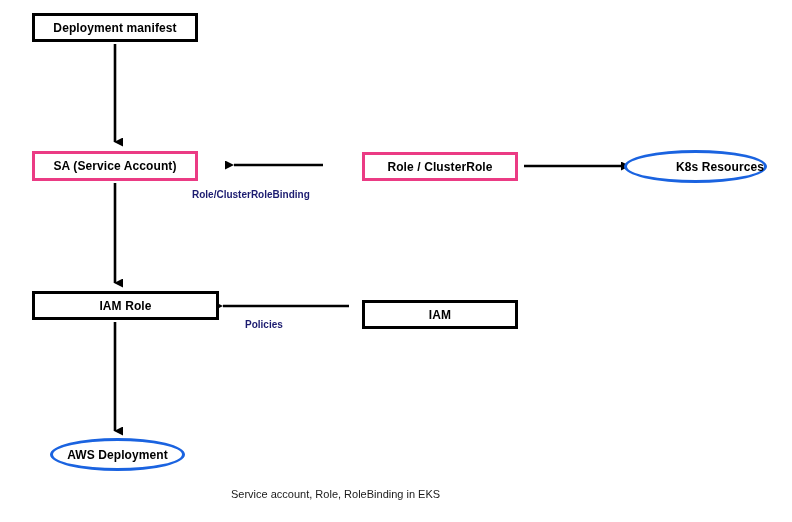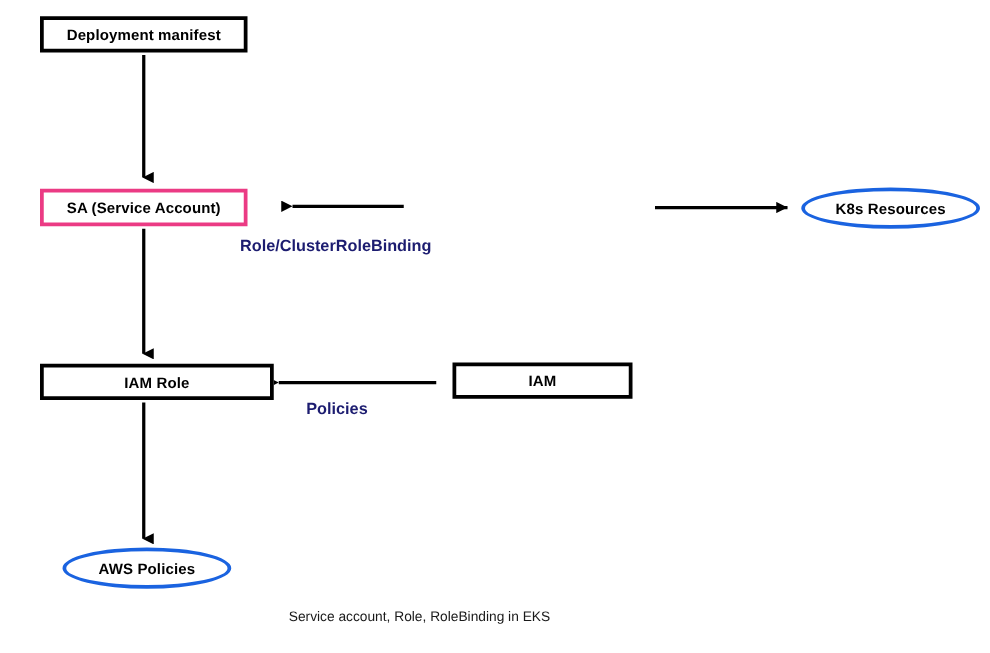--- a/index.html
+++ b/index.html
@@ -41,21 +41,21 @@
   .node.rect-pink {
     border: 3px solid #EB3B84;
   }
   .node.ellipse-blue {
     border: 3px solid #1A63E0;
     border-radius: 50%;
   }
   .edge-label {
     position: absolute;
     font-weight: bold;
-    font-size: 13px;
+    font-size: 10px;
     color: #1C1C70;
     white-space: nowrap;
   }
   .caption {
     position: absolute;
     font-size: 11px;
     font-weight: normal;
     color: #1a1a1a;
     white-space: nowrap;
   }
@@ -100,35 +100,38 @@
   </svg>
 
   <div class="node rect-black" style="left:20px; top:13px; width:166px; height:29px;">
     <span>Deployment manifest</span>
   </div>
 
   <div class="node rect-pink" style="left:20px; top:151px; width:166px; height:30px;">
     <span>SA (Service Account)</span>
   </div>
 
+  <div class="node rect-pink" style="left:350px; top:152px; width:156px; height:29px;">
+    <span>Role / ClusterRole</span>
+  </div>
 
-  <div class="node ellipse-blue" style="left:629px; top:150px; width:143px; height:33px;">
+  <div class="node ellipse-blue" style="left:612px; top:150px; width:143px; height:33px;justify-content:flex-end;">
     <span>K8s Resources</span>
   </div>
 
   <div class="node rect-black" style="left:20px; top:291px; width:187px; height:29px;">
     <span>IAM Role</span>
   </div>
 
-  <div class="node rect-black" style="left:350px; top:290px; width:144px; height:29px;">
+  <div class="node rect-black" style="left:350px; top:300px; width:156px; height:29px;">
     <span>IAM</span>
   </div>
 
   <div class="node ellipse-blue" style="left:38px; top:438px; width:135px; height:33px;">
-    <span>AWS Policies</span>
+    <span>AWS Deployment</span>
   </div>
 
   <div class="edge-label" style="left:180px; top:189px;">Role/ClusterRoleBinding</div>
 
   <div class="edge-label" style="left:233px; top:319px;">Policies</div>
 
   <div class="caption" style="left:219px; top:488px;">Service account, Role, RoleBinding in EKS</div>
 
 </div>
 

